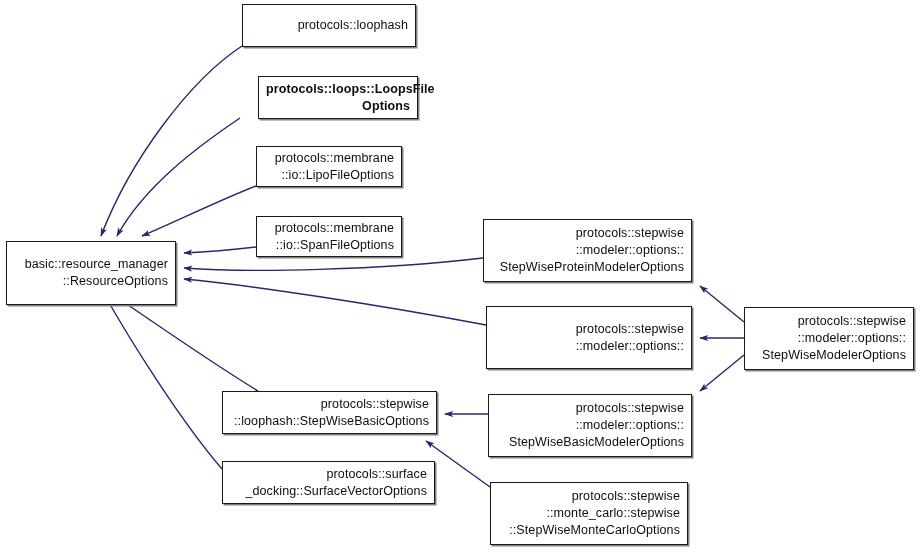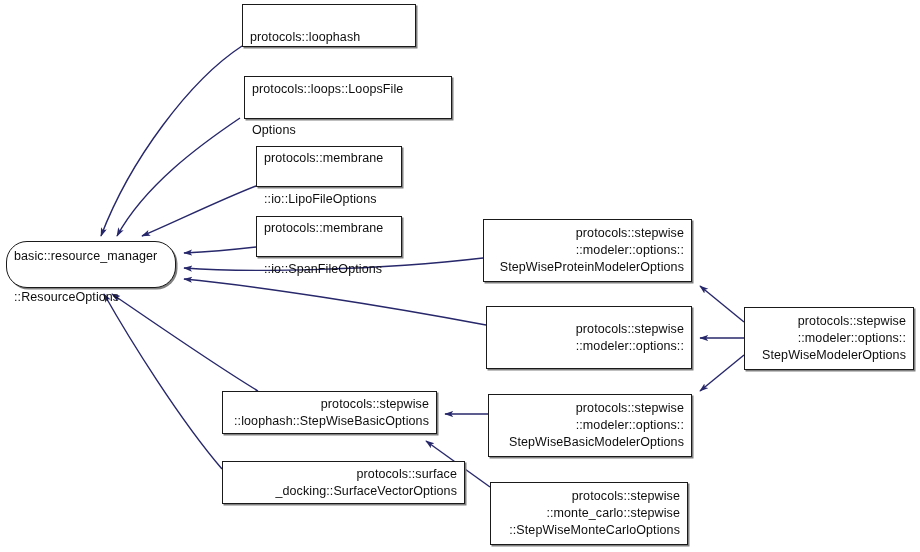--- a/index.html
+++ b/index.html
@@ -40,22 +40,21 @@
     line-height: 17px;
     letter-spacing: 0.1px;
     padding: 2px 7px;
     cursor: pointer;
   }
   .node .ln {
     white-space: pre;
     display: block;
   }
   .node.center .ln {
-    text-align: left;
-    margin-top: 24px;
+    text-align: right;
   }
   .node.left .ln {
     text-align: right;
   }
 </style>
 </head>
 <body>
 
 <div id="diagram">
   <svg id="edges" viewBox="0 0 920 552" xmlns="http://www.w3.org/2000/svg">
@@ -71,28 +70,28 @@
       <path d="M 483,258 C 380,270 250,273 184,268" fill="none" stroke="#27276b" stroke-width="1.4" marker-end="url(#arrowhead)"></path>
       <path d="M 486,325 C 380,305 250,285 184,279" fill="none" stroke="#27276b" stroke-width="1.4" marker-end="url(#arrowhead)"></path>
       <path d="M 258,391 C 215,365 150,320 112,294" fill="none" stroke="#27276b" stroke-width="1.4" marker-end="url(#arrowhead)"></path>
       <path d="M 222,469 C 180,420 130,340 104,294" fill="none" stroke="#27276b" stroke-width="1.4" marker-end="url(#arrowhead)"></path>
       <path d="M 488,414 L 445,414" fill="none" stroke="#27276b" stroke-width="1.4" marker-end="url(#arrowhead)"></path>
       <path d="M 490,487 L 426,441" fill="none" stroke="#27276b" stroke-width="1.4" marker-end="url(#arrowhead)"></path>
       <path d="M 744,322 L 700,286" fill="none" stroke="#27276b" stroke-width="1.4" marker-end="url(#arrowhead)"></path>
       <path d="M 744,338 L 700,338" fill="none" stroke="#27276b" stroke-width="1.4" marker-end="url(#arrowhead)"></path>
       <path d="M 744,355 L 700,391" fill="none" stroke="#27276b" stroke-width="1.4" marker-end="url(#arrowhead)"></path>
     </svg>
-<div class="node center" style="left: 6px; top: 241px; width: 170px; height: 47px; border-radius: 21px;">
+<div class="node center" style="left: 6px; top: 241px; width: 170px; height: 64px;">
       <span class="ln">basic::resource_manager</span>
       <span class="ln">::ResourceOptions</span>
     </div>
     <div class="node center" style="left: 242px; top: 4px; width: 174px; height: 43px;">
       <span class="ln">protocols::loophash</span>
     </div>
-    <div class="node center" style="left: 244px; top: 76px; width: 208px; height: 43px;">
+    <div class="node center" style="left: 258px; top: 76px; width: 160px; height: 43px; font-weight: bold;">
       <span class="ln">protocols::loops::LoopsFile</span>
       <span class="ln">Options</span>
     </div>
     <div class="node center" style="left: 256px; top: 146px; width: 146px; height: 41px;">
       <span class="ln">protocols::membrane</span>
       <span class="ln">::io::LipoFileOptions</span>
     </div>
     <div class="node center" style="left: 256px; top: 216px; width: 146px; height: 41px;">
       <span class="ln">protocols::membrane</span>
       <span class="ln">::io::SpanFileOptions</span>
@@ -118,17 +117,17 @@
     </div>
     <div class="node left" style="left: 744px; top: 307px; width: 170px; height: 63px;">
       <span class="ln">protocols::stepwise</span>
       <span class="ln">::modeler::options::</span>
       <span class="ln">StepWiseModelerOptions</span>
     </div>
     <div class="node left" style="left: 222px; top: 391px; width: 215px; height: 43px;">
       <span class="ln">protocols::stepwise</span>
       <span class="ln">::loophash::StepWiseBasicOptions</span>
     </div>
-    <div class="node left" style="left: 222px; top: 461px; width: 243px; height: 43px;">
+    <div class="node left" style="left: 222px; top: 461px; width: 213px; height: 43px;">
       <span class="ln">protocols::surface</span>
       <span class="ln">_docking::SurfaceVectorOptions</span>
     </div>
   </div>
 
 </body></html>

